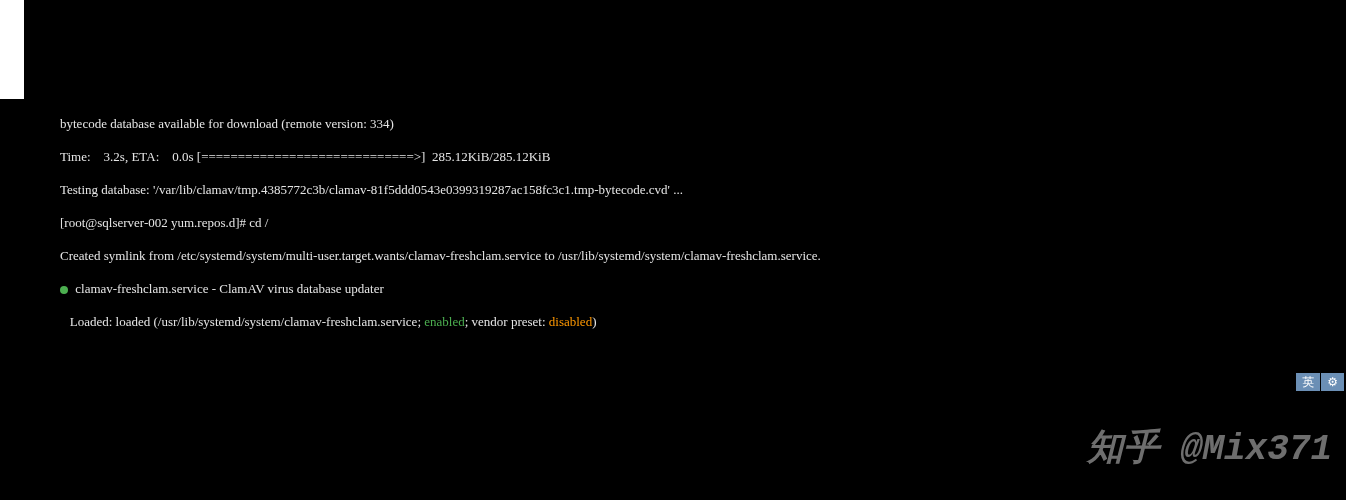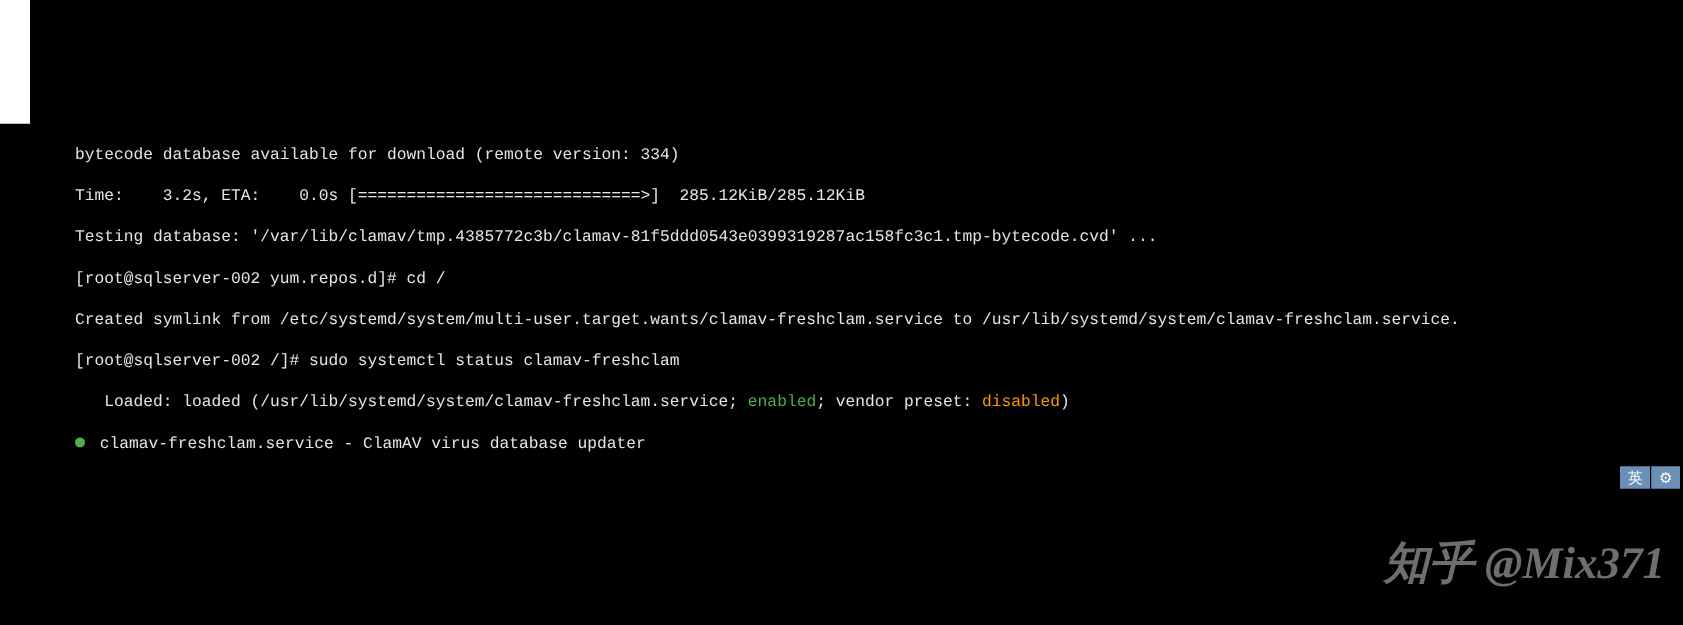--- a/index.html
+++ b/index.html
@@ -14,37 +14,37 @@
     overflow: hidden;
     position: relative;
     white-space: pre;
   }
   .terminal {
     background: #000;
     padding: 0 0 0 60px;
     height: 100%;
     position: relative;
   }
-  .line { display: block; }
+  .line { display: block; font-family: Liberation Serif, serif; }
   .green { color: #4caf50; }
   .orange { color: #ff9800; }
   .dot-green {
     display: inline-block;
     width: 8px;
     height: 8px;
     border-radius: 50%;
     background: #4caf50;
     margin-right: 4px;
     vertical-align: middle;
   }
   .watermark {
     position: absolute;
     right: 14px;
     bottom: 42px;
-    font-family: Liberation Serif, serif;
+    font-family: Liberation Mono, monospace;
     font-size: 36px;
     font-weight: bold;
     font-style: italic;
     color: rgba(200,200,200,0.55);
     pointer-events: none;
     text-align: center;
   }
   .tag {
     position: absolute;
     right: 2px;
@@ -87,23 +87,22 @@
 <div class="left-fragment">
   <span class="frag" style="top:450px">ler</span>
 </div>
 
 <div class="terminal">
 <span class="line">bytecode database available for download (remote version: 334)</span>
 <span class="line">Time:    3.2s, ETA:    0.0s [=============================&gt;]  285.12KiB/285.12KiB</span>
 <span class="line">Testing database: '/var/lib/clamav/tmp.4385772c3b/clamav-81f5ddd0543e0399319287ac158fc3c1.tmp-bytecode.cvd' ...</span>
 <span class="line">[root@sqlserver-002 yum.repos.d]# cd /</span>
 <span class="line">Created symlink from /etc/systemd/system/multi-user.target.wants/clamav-freshclam.service to /usr/lib/systemd/system/clamav-freshclam.service.</span>
-<span class="line">[root@sqlserver-002 /]# sudo systemctl status clamav-freshclam</span>
+<span class="line"><span class="dot-green"></span><span> clamav-freshclam.service - ClamAV virus database updater</span></span>
 <span class="line"><span>   Loaded: loaded (/usr/lib/systemd/system/clamav-freshclam.service; </span><span class="green">enabled</span><span>; vendor preset: </span><span class="orange">disabled</span><span>)</span></span>
-<span class="line"><span class="dot-green"></span><span> clamav-freshclam.service - ClamAV virus database updater</span></span>
 
 
 
 
 
 
 
 
 
 

